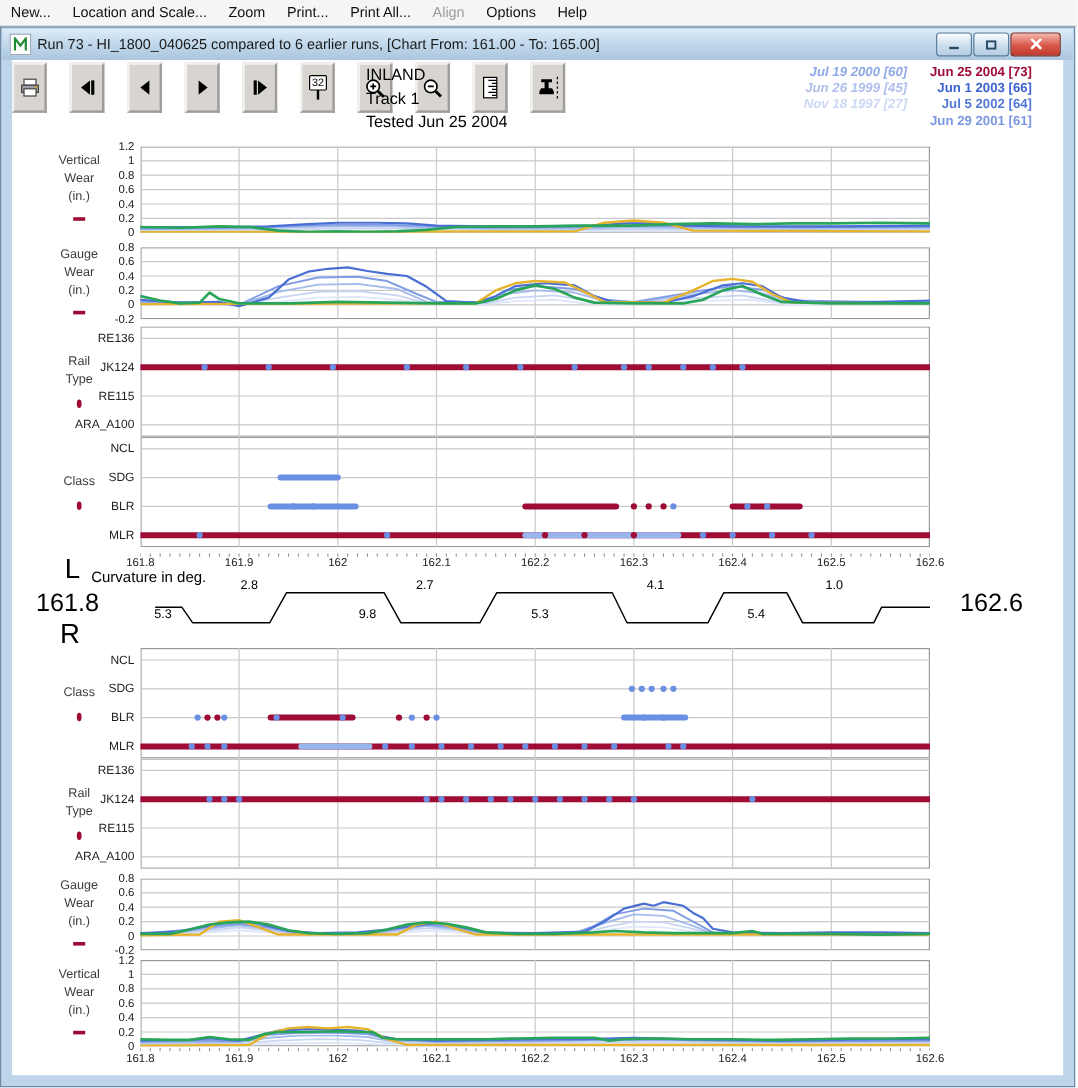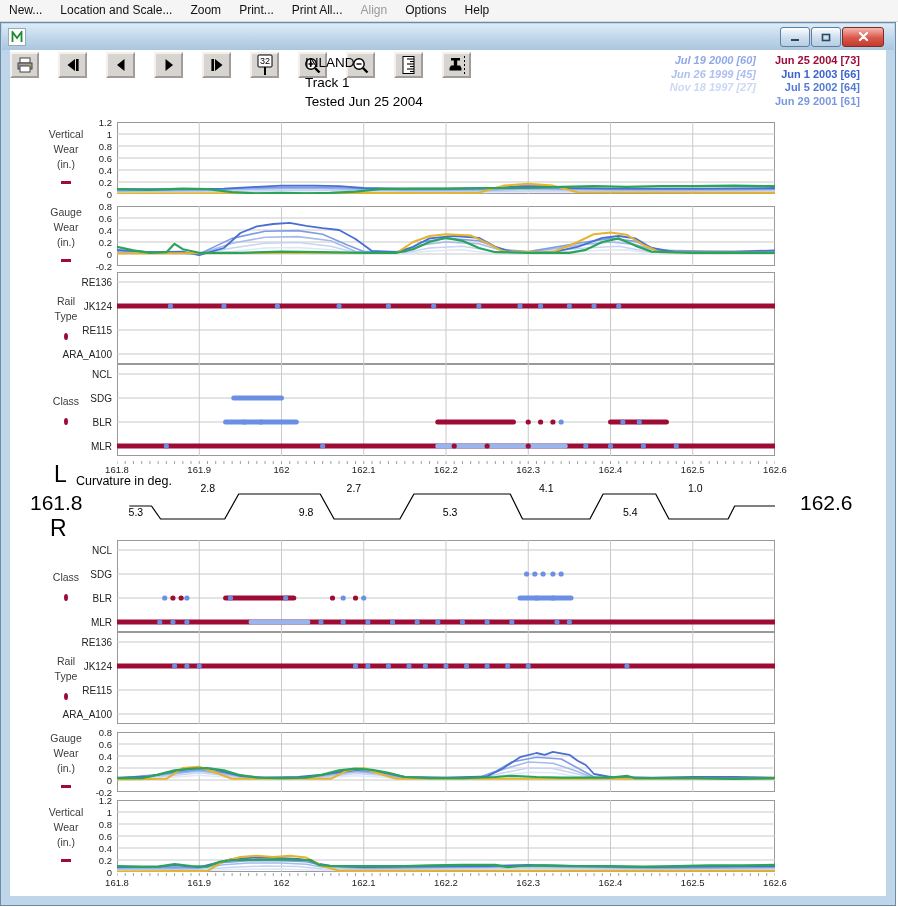--- a/index.html
+++ b/index.html
@@ -18,21 +18,21 @@
             font-size:12px;color:#1a1a1a;}
   .titlebar .ticon{width:16px;height:16px;margin:0 5px 0 6px;background:#fdfdfd;border:1px solid #9ab;
                    display:flex;align-items:center;justify-content:center;}
   .capbtns{position:absolute;right:10px;top:3px;display:flex;}
   .capbtn{width:28px;height:18px;margin-left:1px;border:1px solid #5c7read;border:1px solid #5f7f9c;border-radius:3px;
           background:linear-gradient(#fdfefe,#cfe0ef 50%,#b6cde2);display:flex;align-items:center;justify-content:center;}
   .capbtn.close{width:40px;background:linear-gradient(#f6b8ae,#d9584a 55%,#c23a2d);border-color:#7e2d24;}
   .client{position:absolute;left:9px;top:27px;right:9px;bottom:9px;background:#fff;overflow:hidden;}
   
   .toolbar{position:absolute;left:10px;top:52px;display:flex;}
-  .tbtn{width:29px;height:26px;background:#d8d5d0;border:2px outset #f2f1ee;margin-right:19px;
+  .tbtn{width:29px;height:42px;background:#d8d5d0;border:2px outset #f2f1ee;margin-right:19px;
         display:flex;align-items:center;justify-content:center;padding:0;}
   
   .hdr{position:absolute;left:305px;top:53px;font-size:13.5px;color:#000;line-height:19.5px;}
   #legend{position:absolute;right:38px;top:54px;font-size:11px;font-weight:600;}
   .lgrow{display:flex;justify-content:flex-end;height:13.5px;line-height:13.5px;}
   .lgcell1{width:112px;text-align:right;white-space:nowrap;font-style:italic;}
   .lgcell2{width:104px;text-align:right;white-space:nowrap;}
   
   #charts{position:absolute;left:0;top:0;width:898px;height:907px;}
   .ticklab{position:absolute;font-size:9.5px;color:#222;width:44px;text-align:right;}
@@ -60,20 +60,21 @@
   <span class="mi">Help</span>
 </div>
 
 <div class="window">
   <div class="titlebar">
     <span class="ticon">
       <svg width="12" height="12" viewBox="0 0 12 12">
           <path d="M1.5 11 V1 L6 7 L10.5 1 V11" fill="none" stroke="#1f8a2f" stroke-width="1.8"></path>
         </svg>
     </span>
+    <span>Run 73 - HI_1800_040625 compared to 6 earlier runs, [Chart From: 161.00 - To: 165.00]</span>
     <span class="capbtns">
       <span class="capbtn">
         <svg width="10" height="9">
             <rect x="1" y="6" width="8" height="2" fill="#274a63"></rect>
           </svg>
       </span>
       <span class="capbtn">
         <svg width="10" height="9">
             <rect x="1.5" y="1.5" width="7" height="6" fill="none" stroke="#274a63" stroke-width="1.6"></rect>
           </svg>

